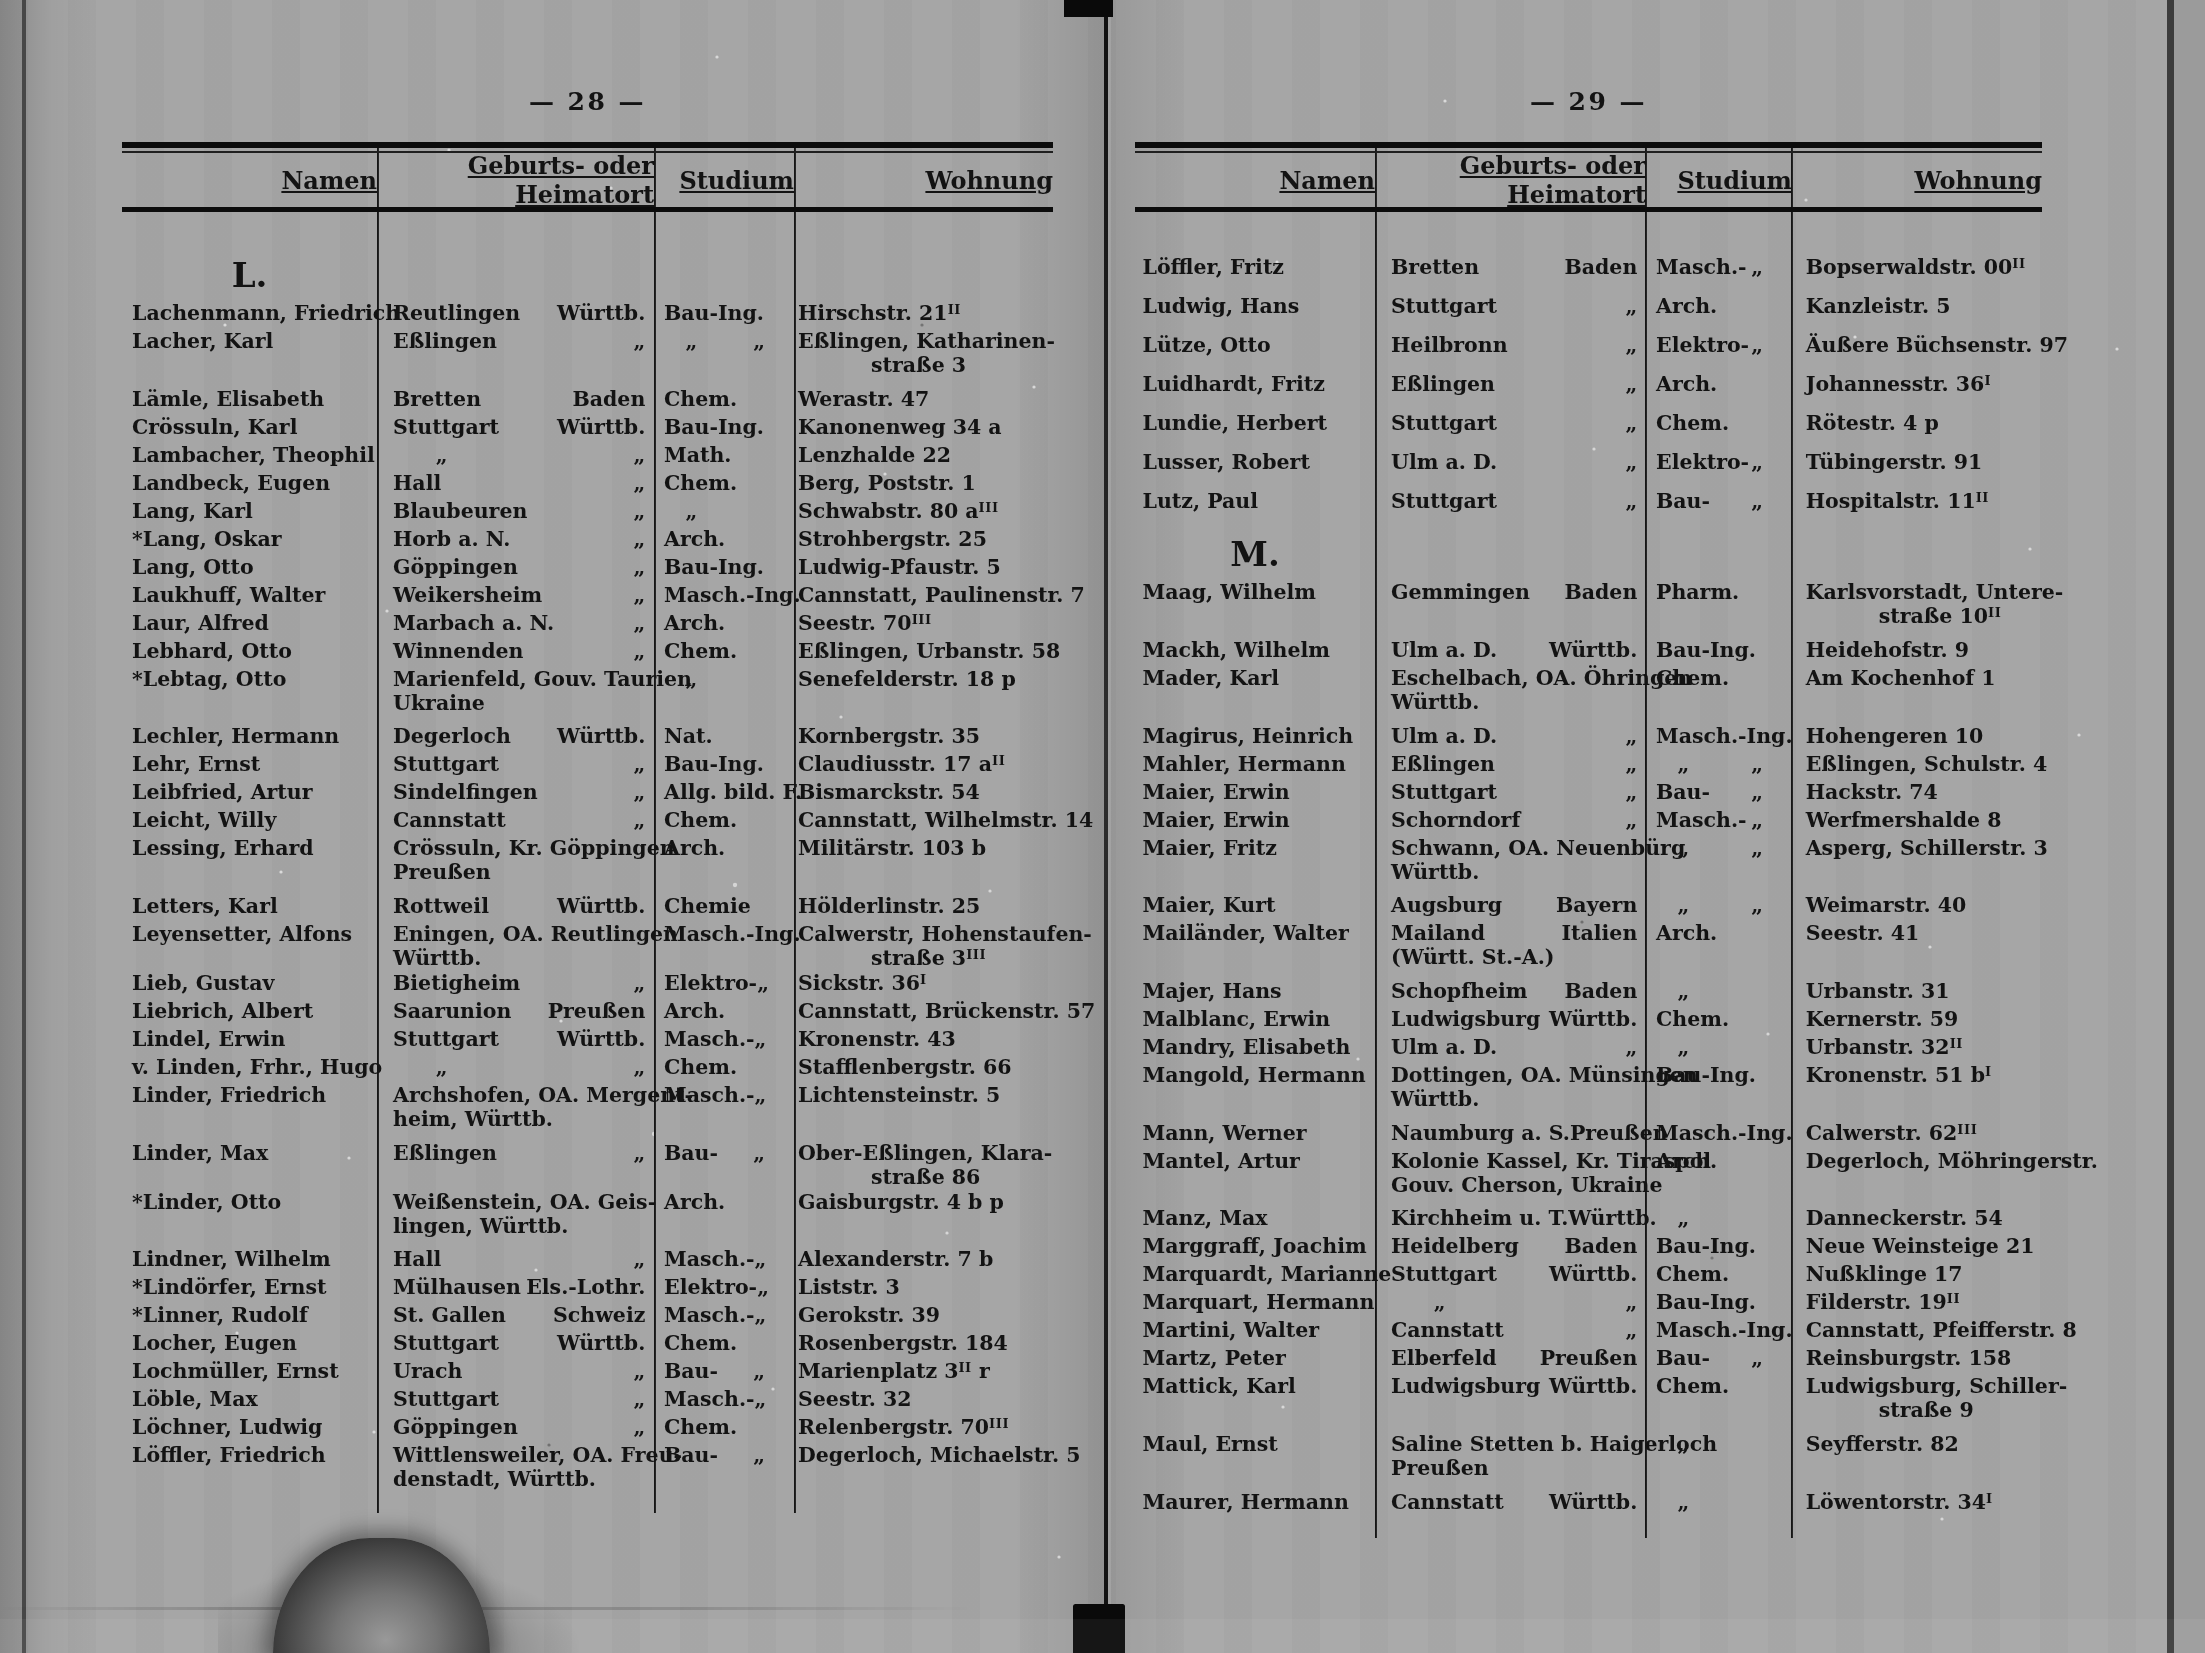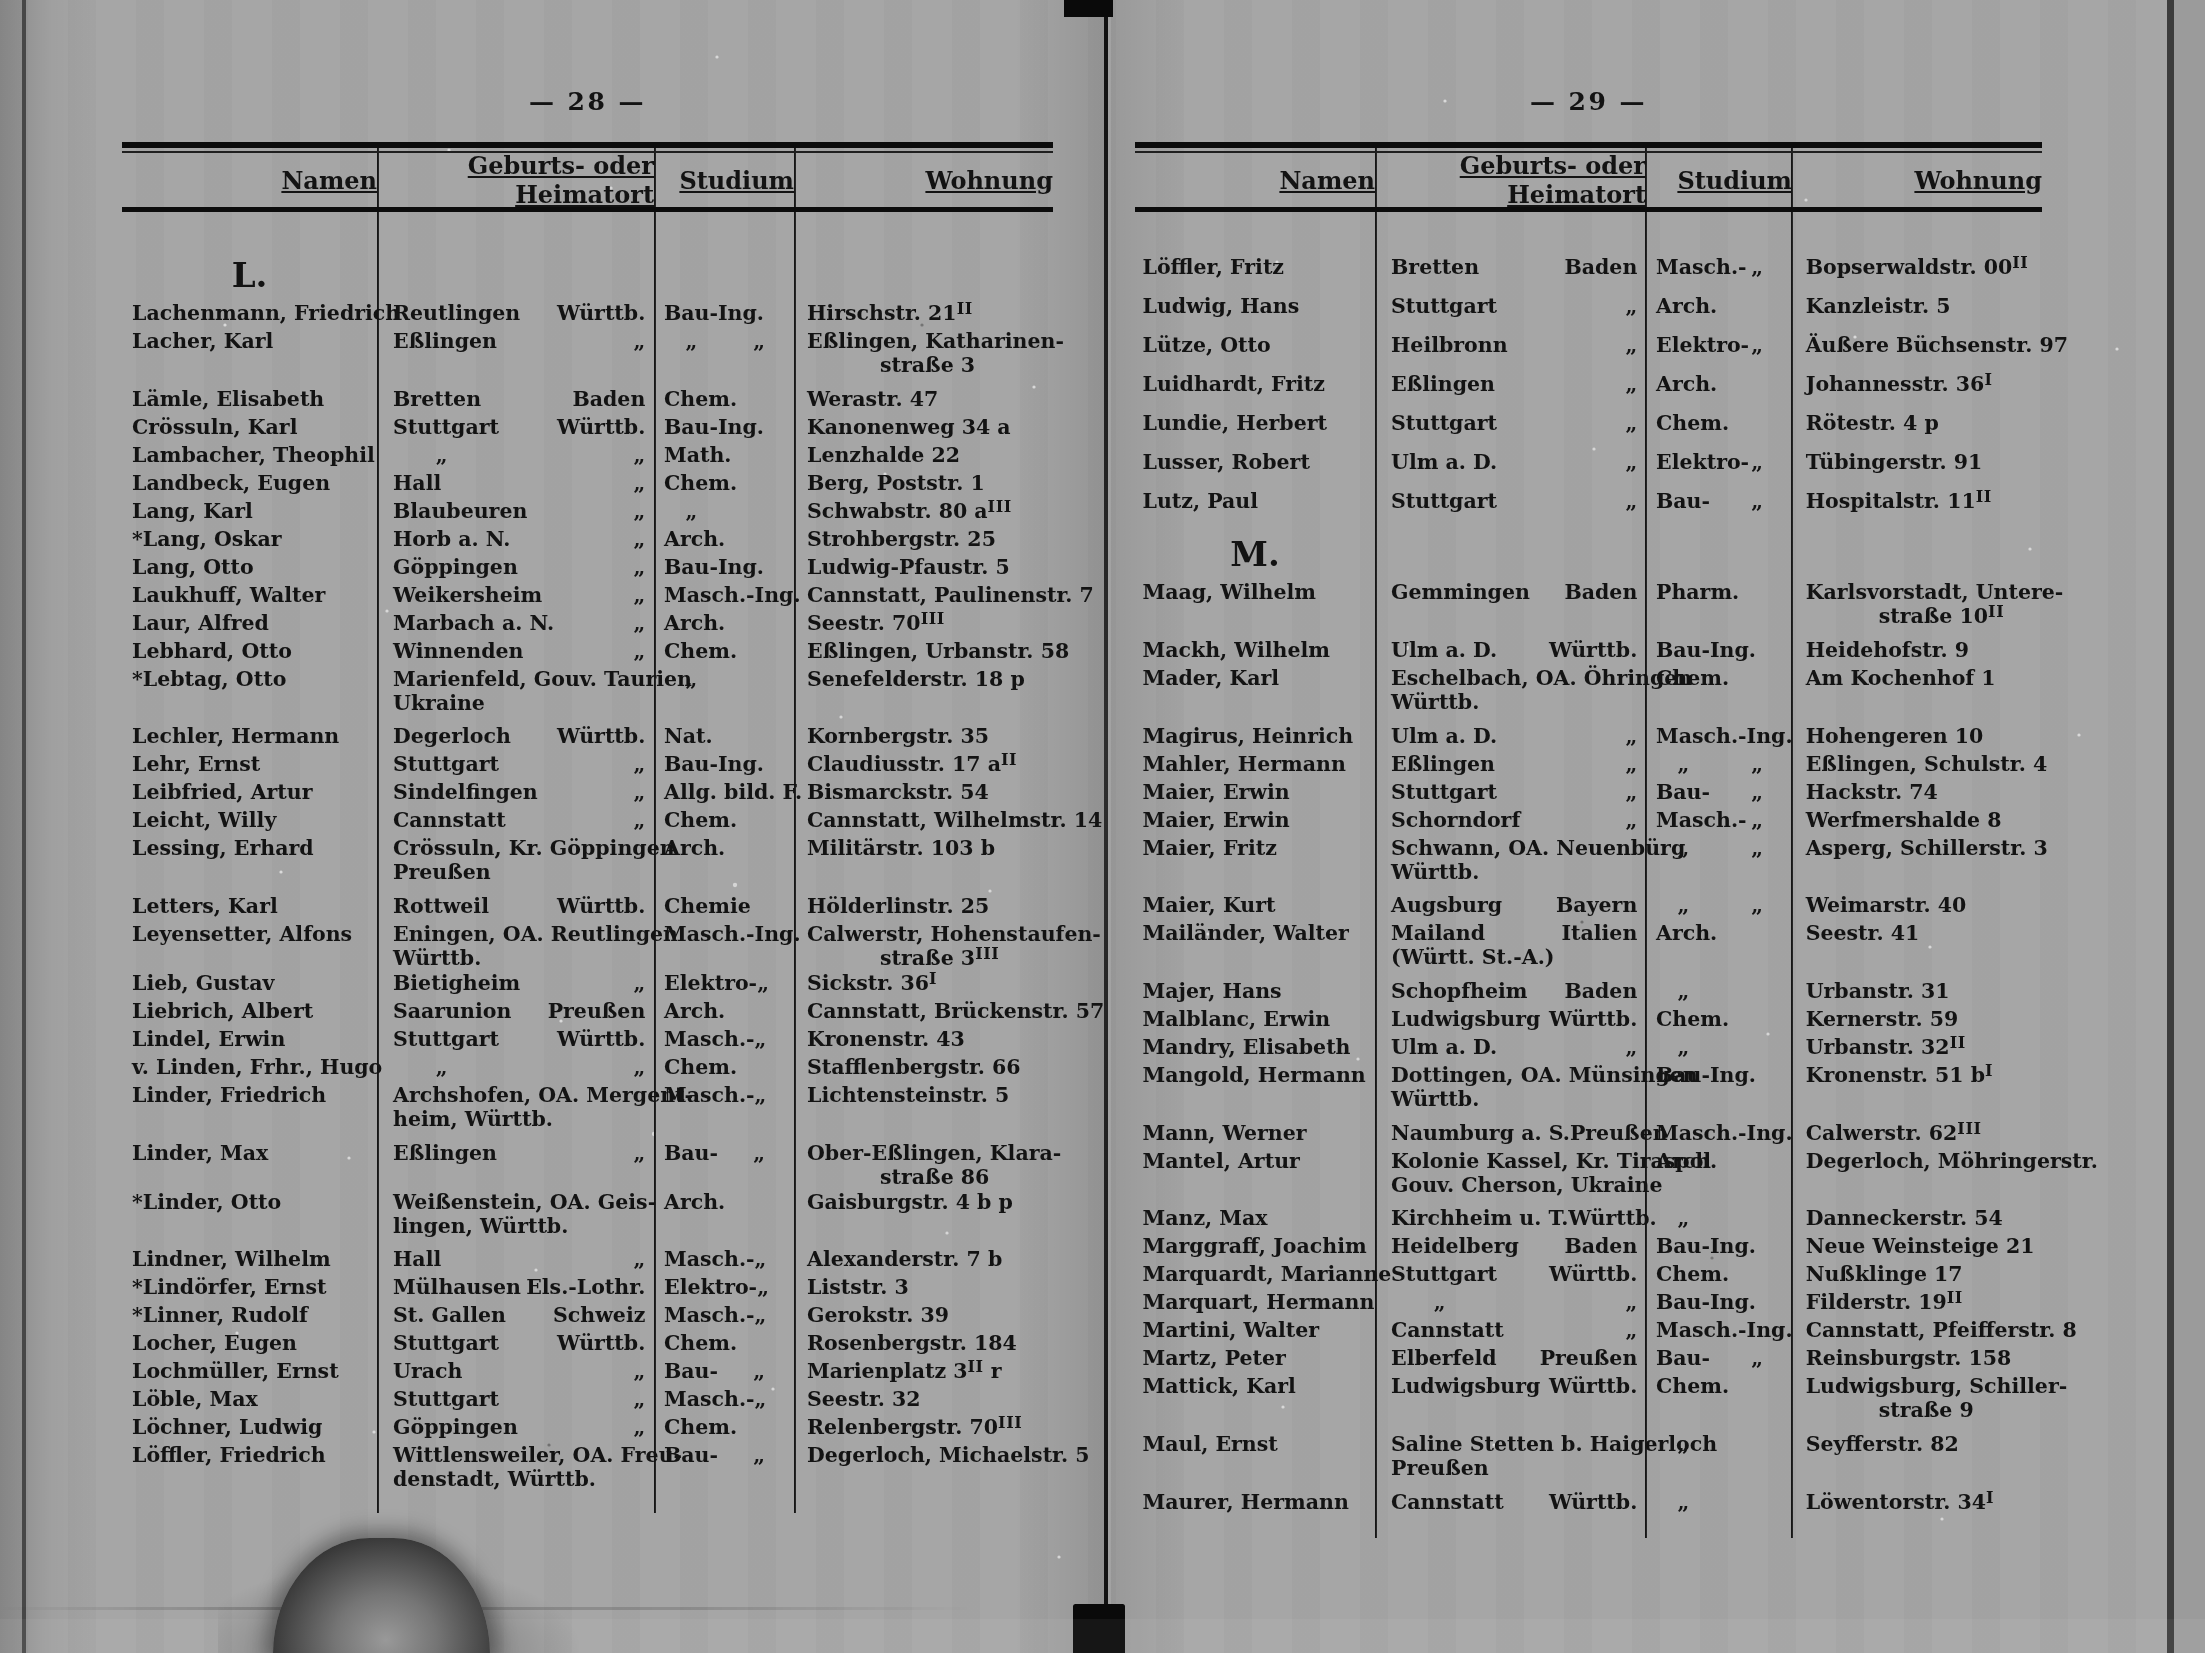--- a/index.html
+++ b/index.html
@@ -75,36 +75,36 @@
   .section{font-size:34px;text-align:center;margin:8.7px 0 6.2px;height:36px;line-height:36px;}
   .page-28 .section{width:255px;} .page-29 .section{width:240px;margin-top:15px;}
   .section:empty{display:none;margin:0;height:0;}
   .row{display:flex;font-size:20.5px;line-height:28px;white-space:nowrap;}
   .row.gap{margin-top:8.7px;}
   .page-29 .row.tall{line-height:39px;}
   .cell{box-sizing:border-box;}
   .page-28 .c-name{width:255px;padding-left:10px;}
   .page-28 .c-origin{width:277px;padding-left:16px;padding-right:3.7px;}
   .page-28 .c-study{width:140px;padding-left:10px;}
-  .page-28 .c-home{width:259px;padding-left:13px;}
+  .page-28 .c-home{width:259px;padding-left:4px;}
   .page-29 .c-name{width:240px;padding-left:7.5px;}
   .page-29 .c-origin{width:271px;padding-left:16px;padding-right:3.7px;}
   .page-29 .c-study{width:146px;padding-left:10px;}
   .page-29 .c-home{width:250px;padding-left:13.7px;}
   .oline1{display:flex;}
   .origin-main{white-space:pre;}
   .region{margin-left:auto;padding-right:5px;white-space:pre;}
   .oline2{text-align:left;padding-right:7.5px;}
   .c-study{display:flex;align-items:flex-start;}
   .study-main{white-space:pre;}
   .study2{margin-left:auto;padding-right:29px;}
   .hline2{padding-left:73px;}
   .line2{line-height:21px;}
   .oline2:empty,.hline2:empty,.study2:empty{display:none;}
-  sup{font-size:16px;line-height:0;vertical-align:5.6px;letter-spacing:0.6px;}
+  sup{font-size:13px;line-height:0;vertical-align:5.6px;letter-spacing:0.6px;}
 </style>
 </head>
 <body>
 
 <div class="streaks"></div>
 <div class="edge-left-band"></div>
 <div class="edge-left-line"></div>
 <div class="edge-right-line"></div>
 <div class="edge-right-band"></div>
 <div class="gutter-shade-l"></div>

